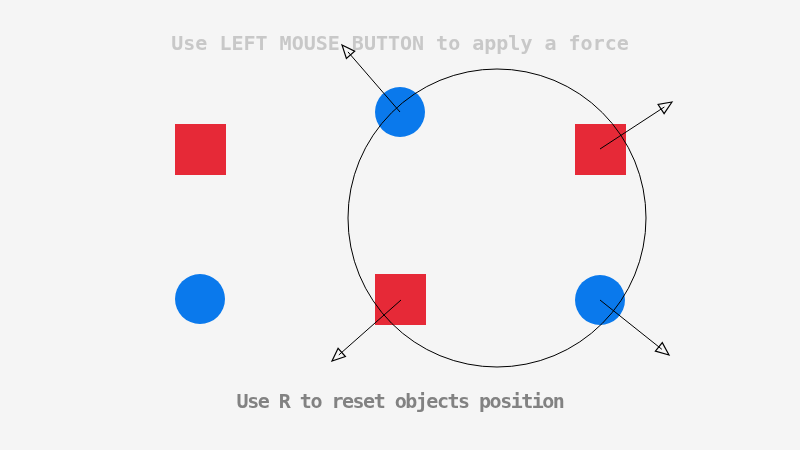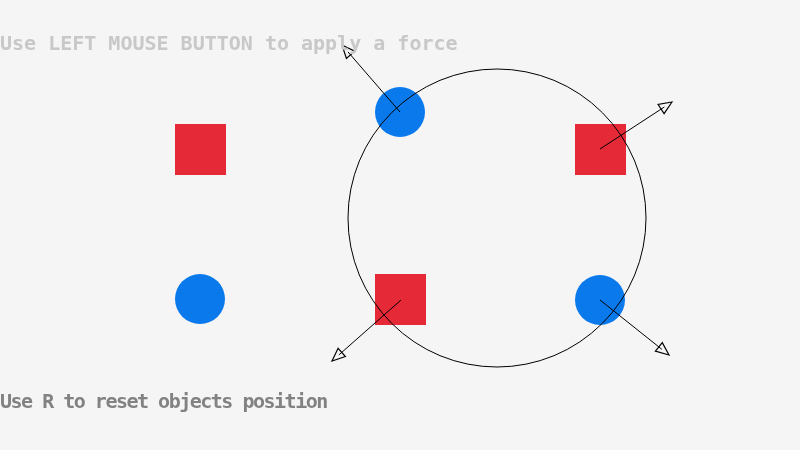--- a/index.html
+++ b/index.html
@@ -1,20 +1,20 @@
 <!DOCTYPE html>
 <html><head>
 <meta charset="utf-8">
 <style>
   html,body{margin:0;padding:0;}
   body{width:800px;height:450px;overflow:hidden;font-family:"DejaVu Sans Mono","Liberation Mono",monospace;}
   .scene{position:relative;width:800px;height:450px;}
   svg{position:absolute;left:0;top:0;}
   .txt{
-    position:absolute;left:0;width:800px;
+    position:absolute;left:0;width:800px;text-align:center;
     font-family:"DejaVu Sans Mono","Liberation Mono",monospace;
     font-weight:bold;font-size:20px;line-height:20px;white-space:pre;
   }
   .txt-top{top:33px;}
   .txt-bottom{top:391px;letter-spacing:-1.5px;}
 </style>
 </head>
 <body style="background: rgb(245, 245, 245);">
 
 <div class="scene">

